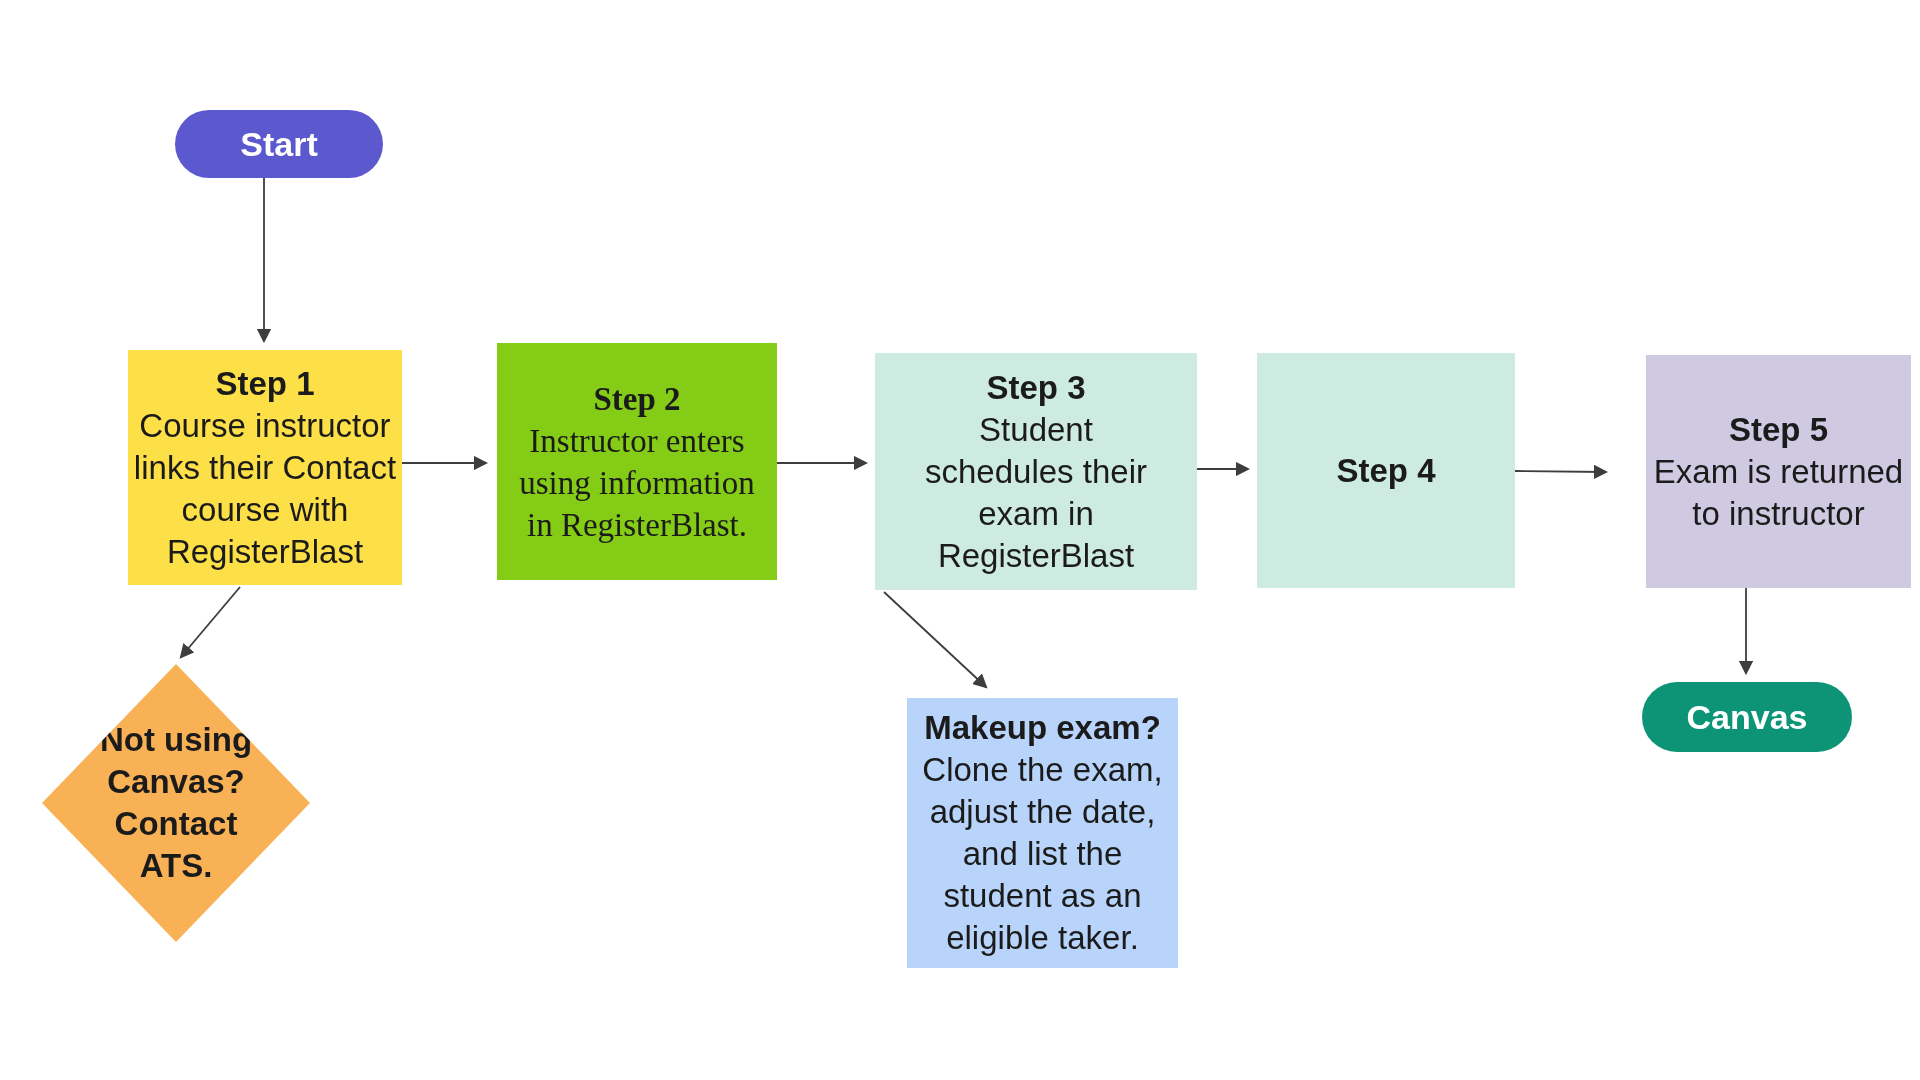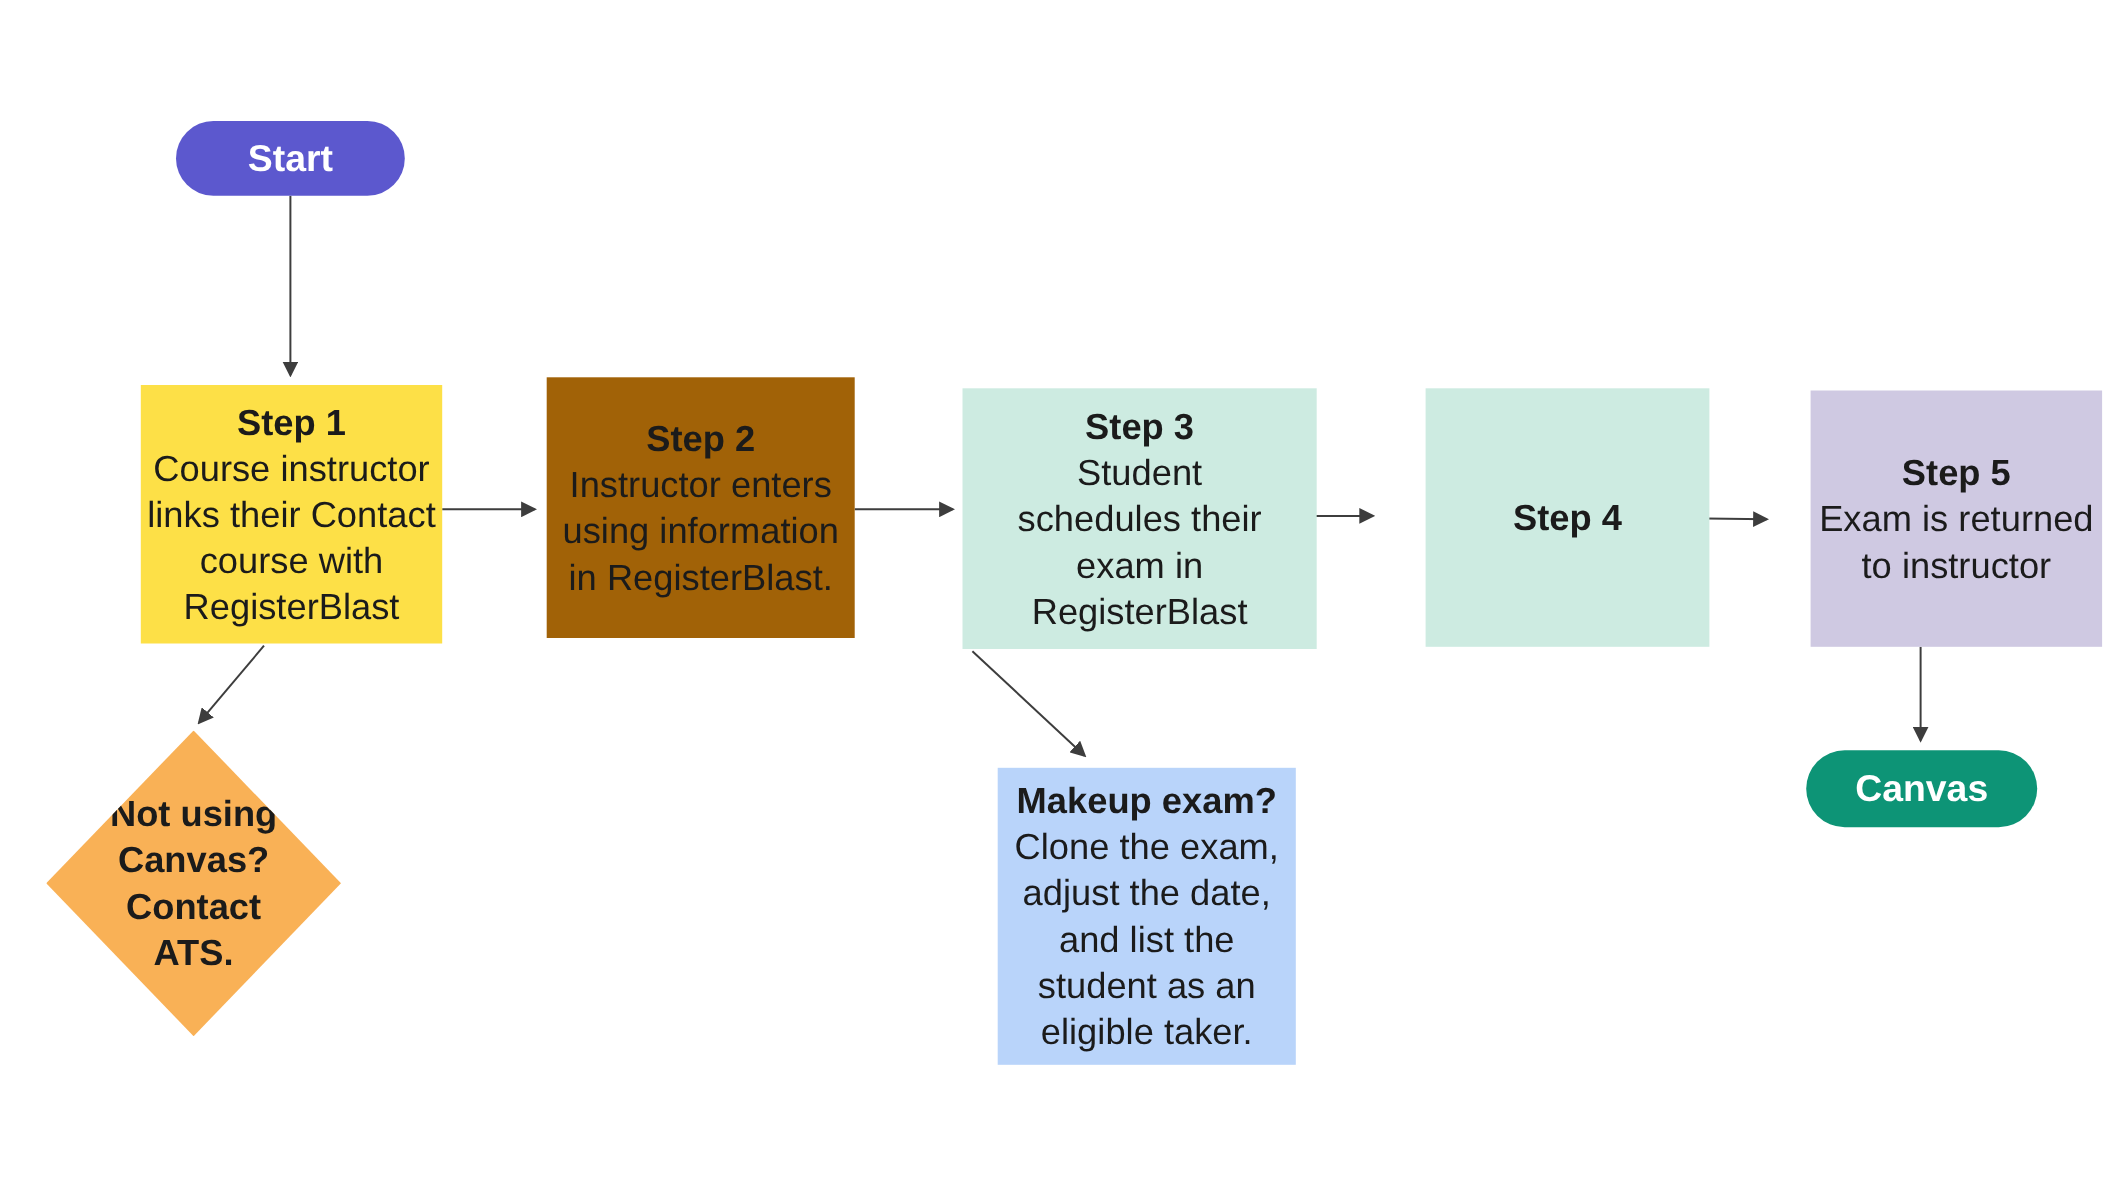--- a/index.html
+++ b/index.html
@@ -43,25 +43,25 @@
     line-height: 42px;
     white-space: pre-line;
   }
   .box .body {
     font-weight: 400;
     font-size: 33px;
     line-height: 42px;
     white-space: pre-line;
   }
   
-  .start-pill   { left: 160px;  top: 110px; width: 208px; height: 68px; }
+  .start-pill   { left: 175px;  top: 110px; width: 208px; height: 68px; }
   .step1-box    { left: 128px;  top: 350px; width: 274px; height: 235px; }
   .step2-box    { left: 497px;  top: 343px; width: 280px; height: 237px; }
   .step3-box    { left: 875px;  top: 353px; width: 322px; height: 237px; }
-  .step4-box    { left: 1296px; top: 353px; width: 258px; height: 235px; }
+  .step4-box    { left: 1257px; top: 353px; width: 258px; height: 235px; }
   .step5-box    { left: 1646px; top: 355px; width: 265px; height: 233px; }
   .makeup-box   { left: 907px;  top: 698px; width: 271px; height: 270px; }
   .finish-pill  { left: 1642px; top: 682px; width: 210px; height: 70px; }
   .diamond      {
     left: 42px; top: 664px; width: 268px; height: 278px;
     clip-path: polygon(50% 0, 100% 50%, 50% 100%, 0 50%);
   }
   .diamond .body {
     font-weight: 700;
     font-size: 33px;
@@ -97,21 +97,21 @@
   </div>
 
   <div class="node box step1-box" style="background: #fde047;">
     <div class="title">Step 1</div>
     <div class="body">Course instructor
 links their Contact
 course with
 RegisterBlast</div>
   </div>
 
-  <div class="node box step2-box" style="background: #a16207;">
+  <div class="node box step2-box" style="background: #84cc16; font-family: Liberation Serif, serif;">
     <div class="title">Step 2</div>
     <div class="body">Instructor enters
 using information
 in RegisterBlast.</div>
   </div>
 
   <div class="node box step3-box" style="background: rgb(205, 235, 225);">
     <div class="title">Step 3</div>
     <div class="body">Student
 schedules their

